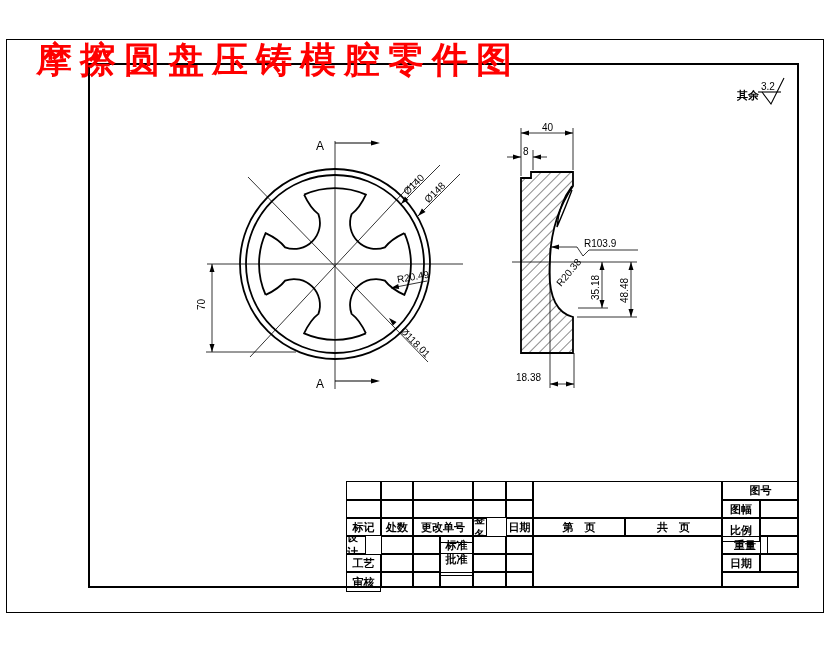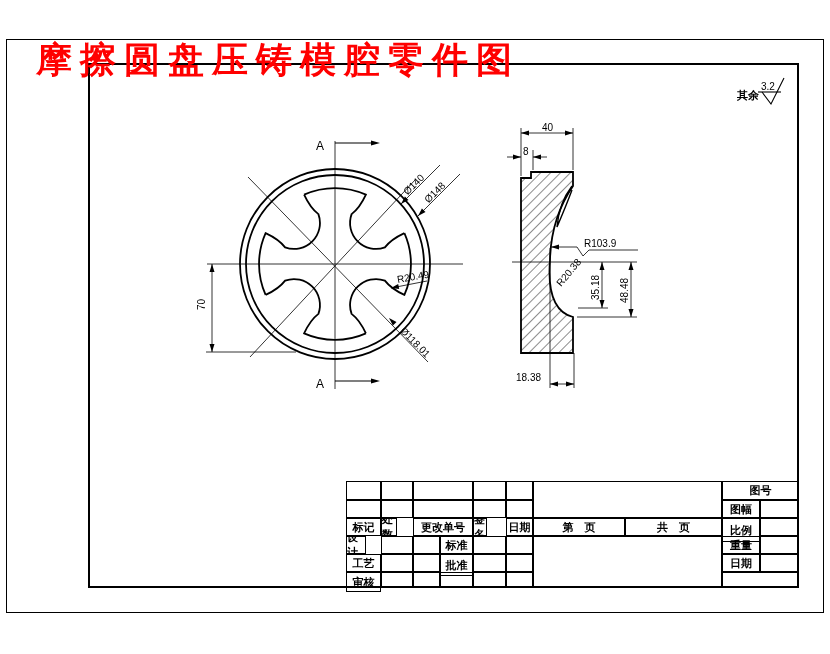--- a/index.html
+++ b/index.html
@@ -180,43 +180,43 @@
 
     <div class="tb-cell" style="left:0;top:19px;width:35px;height:18px"></div>
     <div class="tb-cell" style="left:35px;top:19px;width:32px;height:18px"></div>
     <div class="tb-cell" style="left:67px;top:19px;width:60px;height:18px"></div>
     <div class="tb-cell" style="left:127px;top:19px;width:33px;height:18px"></div>
     <div class="tb-cell" style="left:160px;top:19px;width:27px;height:18px"></div>
     <div class="tb-cell" style="left:376px;top:19px;width:38px;height:18px">图幅</div>
     <div class="tb-cell" style="left:414px;top:19px;width:39px;height:18px"></div>
 
     <div class="tb-cell" style="left:0;top:37px;width:35px;height:18px">标记</div>
-    <div class="tb-cell" style="left:35px;top:37px;width:16px;height:18px">处数</div>
+    <div class="tb-cell" style="left:35px;top:37px;width:32px;height:18px">处数</div>
     <div class="tb-cell" style="left:67px;top:37px;width:60px;height:18px">更改单号</div>
     <div class="tb-cell" style="left:127px;top:37px;width:14px;height:18px">签名</div>
     <div class="tb-cell" style="left:160px;top:37px;width:27px;height:18px">日期</div>
     <div class="tb-cell" style="left:187px;top:37px;width:92px;height:18px">第　页</div>
     <div class="tb-cell" style="left:279px;top:37px;width:97px;height:18px">共　页</div>
     <div class="tb-cell" style="left:376px;top:37px;width:38px;height:24px">比例</div>
     <div class="tb-cell" style="left:414px;top:37px;width:39px;height:18px"></div>
 
     <div class="tb-cell" style="left:0;top:55px;width:20px;height:18px">设计</div>
     <div class="tb-cell" style="left:35px;top:55px;width:32px;height:18px"></div>
     <div class="tb-cell" style="left:67px;top:55px;width:27px;height:18px"></div>
     <div class="tb-cell" style="left:94px;top:55px;width:33px;height:18px">标准</div>
     <div class="tb-cell" style="left:127px;top:55px;width:33px;height:18px"></div>
     <div class="tb-cell" style="left:160px;top:55px;width:27px;height:18px"></div>
     <div class="tb-cell" style="left:187px;top:55px;width:189px;height:52px"></div>
-    <div class="tb-cell" style="left:376px;top:55px;width:38px;height:18px">重量</div>
+    <div class="tb-cell" style="left:376px;top:55px;width:46px;height:18px">重量</div>
     <div class="tb-cell" style="left:414px;top:55px;width:39px;height:18px"></div>
 
     <div class="tb-cell" style="left:0;top:73px;width:35px;height:18px">工艺</div>
     <div class="tb-cell" style="left:35px;top:73px;width:32px;height:18px"></div>
     <div class="tb-cell" style="left:67px;top:73px;width:27px;height:18px"></div>
-    <div class="tb-cell" style="left:94px;top:73px;width:33px;height:22px">批准</div>
+    <div class="tb-cell" style="left:94px;top:61px;width:33px;height:34px">批准</div>
     <div class="tb-cell" style="left:127px;top:73px;width:33px;height:18px"></div>
     <div class="tb-cell" style="left:160px;top:73px;width:27px;height:18px"></div>
     <div class="tb-cell" style="left:376px;top:73px;width:38px;height:18px">日期</div>
     <div class="tb-cell" style="left:414px;top:73px;width:39px;height:18px"></div>
 
     <div class="tb-cell" style="left:0;top:91px;width:35px;height:20px">审核</div>
     <div class="tb-cell" style="left:35px;top:91px;width:32px;height:16px"></div>
     <div class="tb-cell" style="left:67px;top:91px;width:27px;height:16px"></div>
     <div class="tb-cell" style="left:94px;top:91px;width:33px;height:16px"></div>
     <div class="tb-cell" style="left:127px;top:91px;width:33px;height:16px"></div>

